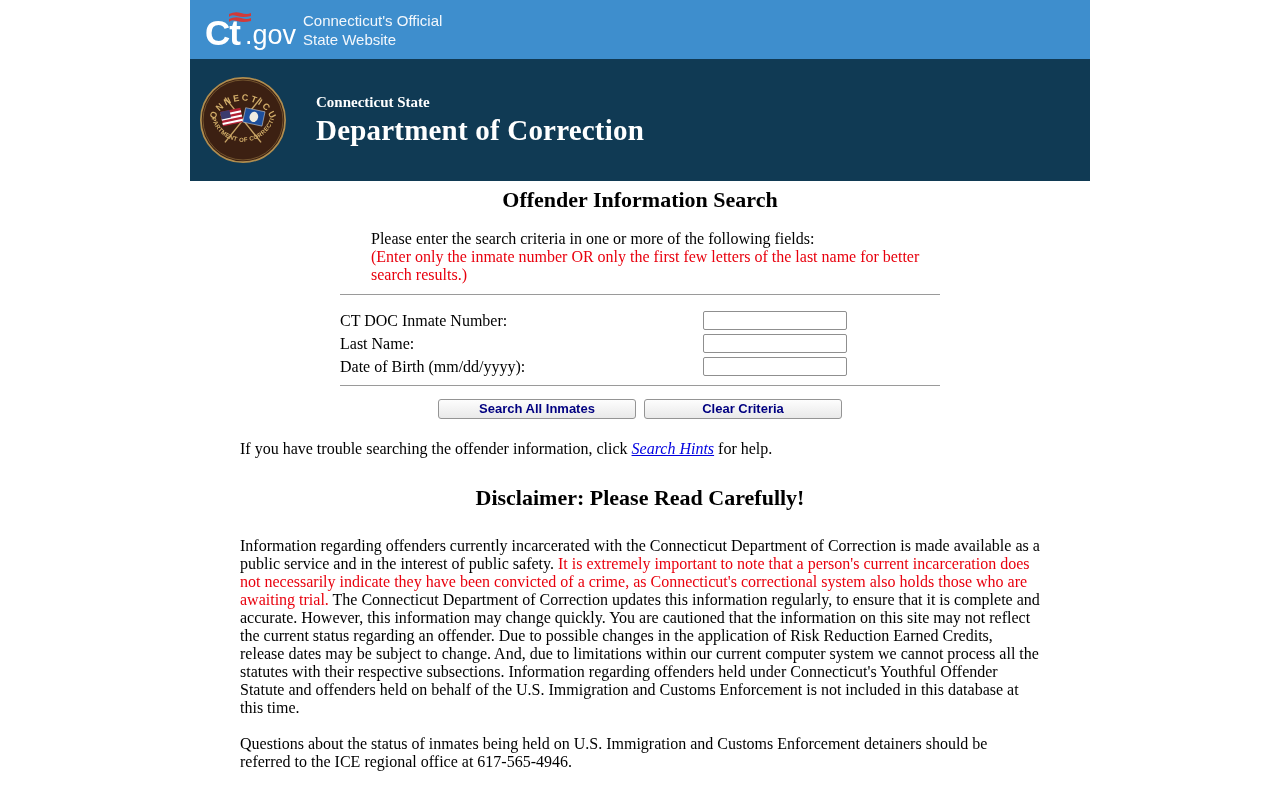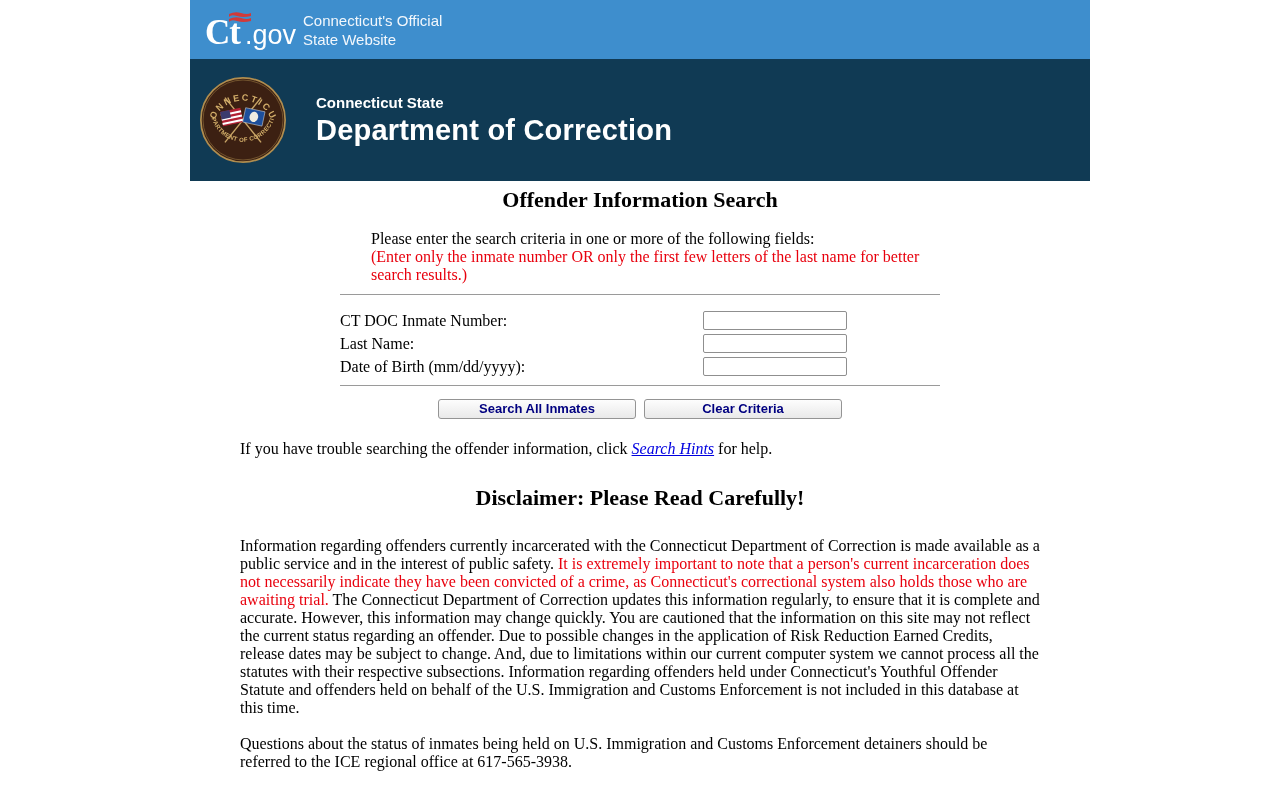--- a/index.html
+++ b/index.html
@@ -11,42 +11,42 @@
   }
   .band { width: 900px; margin: 0 auto; }
 
   
   .topbar {
     height: 59px; background: #3e8ecd;
     display: flex; align-items: center; padding-left: 15px;
   }
   .ctgov-logo { position: relative; width: 92px; height: 46px; margin-right: 6px; }
   .ctgov-logo .ct {
-    font-family: Liberation Serif, serif; font-weight: bold;
+    font-family: Liberation Sans, sans-serif; font-weight: bold;
     font-size: 35px; color: #ffffff; letter-spacing: -1px;
     position: absolute; left: 0; top: 6px;
   }
   .ctgov-logo .gov {
     font-family: "Liberation Sans", sans-serif; font-weight: 400;
     font-size: 27px; color: #ffffff;
     position: absolute; left: 40px; top: 13px;
   }
   .ctgov-flag { position: absolute; left: 22px; top: 4px; }
   .topbar-tagline {
     font-family: "Liberation Sans", sans-serif;
     font-size: 15px; line-height: 19px; color: #f2f7fc;
   }
 
   
   .mainheader {
     height: 122px; background: #103a54;
     display: flex; align-items: center; padding-left: 10px;
   }
   .seal { width: 86px; height: 86px; margin-right: 30px; flex: 0 0 auto; }
-  .agency { font-family: Liberation Sans, sans-serif; color: #ffffff; }
+  .agency { font-family: Liberation Serif, serif; color: #ffffff; }
   .agency-pre { font-size: 15px; font-weight: 600; margin-bottom: 3px; }
   .agency-title { font-size: 29px; font-weight: bold; letter-spacing: 0.2px; }
 
   
   .content { width: 800px; margin: 0 auto; }
   h1.page-title {
     font-size: 22px; font-weight: bold; text-align: center;
     margin-top: 6px;
   }
   .form-block { width: 600px; margin: 0 auto; }
@@ -168,15 +168,15 @@
       <button class="btn">Clear Criteria</button>
     </div>
   </div>
 
   <p class="help-line"><span>If you have trouble searching the offender information, click </span><a>Search Hints</a><span> for help.</span></p>
 
   <h2 class="disclaimer-title">Disclaimer: Please Read Carefully!</h2>
 
   <p class="para"><span>Information regarding offenders currently incarcerated with the Connecticut Department of Correction is made available as a public service and in the interest of public safety. </span><span class="red-text">It is extremely important to note that a person's current incarceration does not necessarily indicate they have been convicted of a crime, as Connecticut's correctional system also holds those who are awaiting trial.</span><span> The Connecticut Department of Correction updates this information regularly, to ensure that it is complete and accurate. However, this information may change quickly. You are cautioned that the information on this site may not reflect the current status regarding an offender. Due to possible changes in the application of Risk Reduction Earned Credits, release dates may be subject to change. And, due to limitations within our current computer system we cannot process all the statutes with their respective subsections. Information regarding offenders held under Connecticut's Youthful Offender Statute and offenders held on behalf of the U.S. Immigration and Customs Enforcement is not included in this database at this time.</span></p>
 
-  <p class="para2">Questions about the status of inmates being held on U.S. Immigration and Customs Enforcement detainers should be referred to the ICE regional office at 617-565-3938.</p>
+  <p class="para2">Questions about the status of inmates being held on U.S. Immigration and Customs Enforcement detainers should be referred to the ICE regional office at 617-565-4946.</p>
 
 </main>
 
 </body></html>

